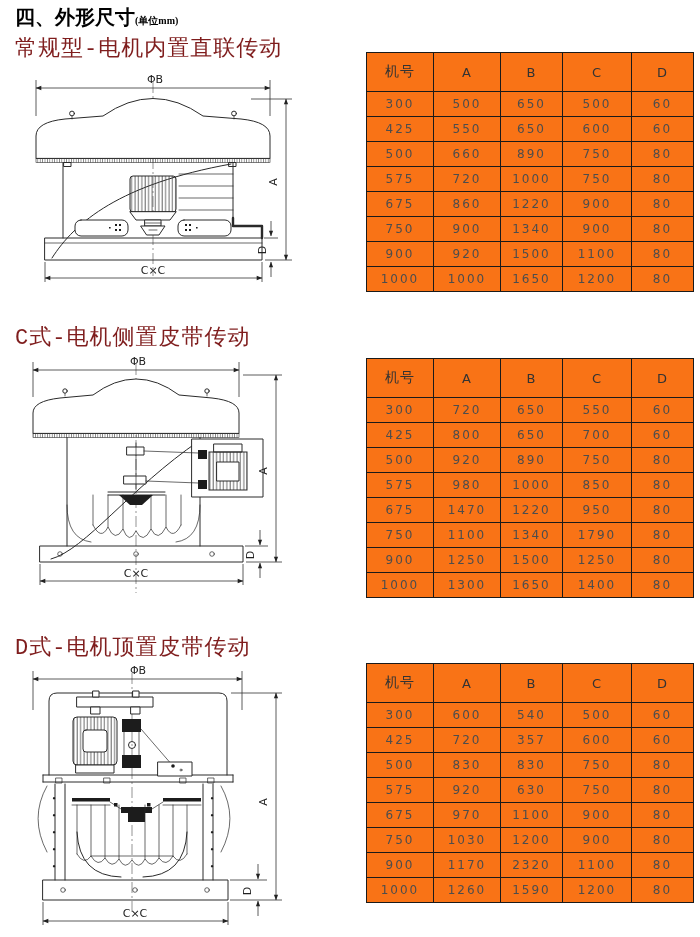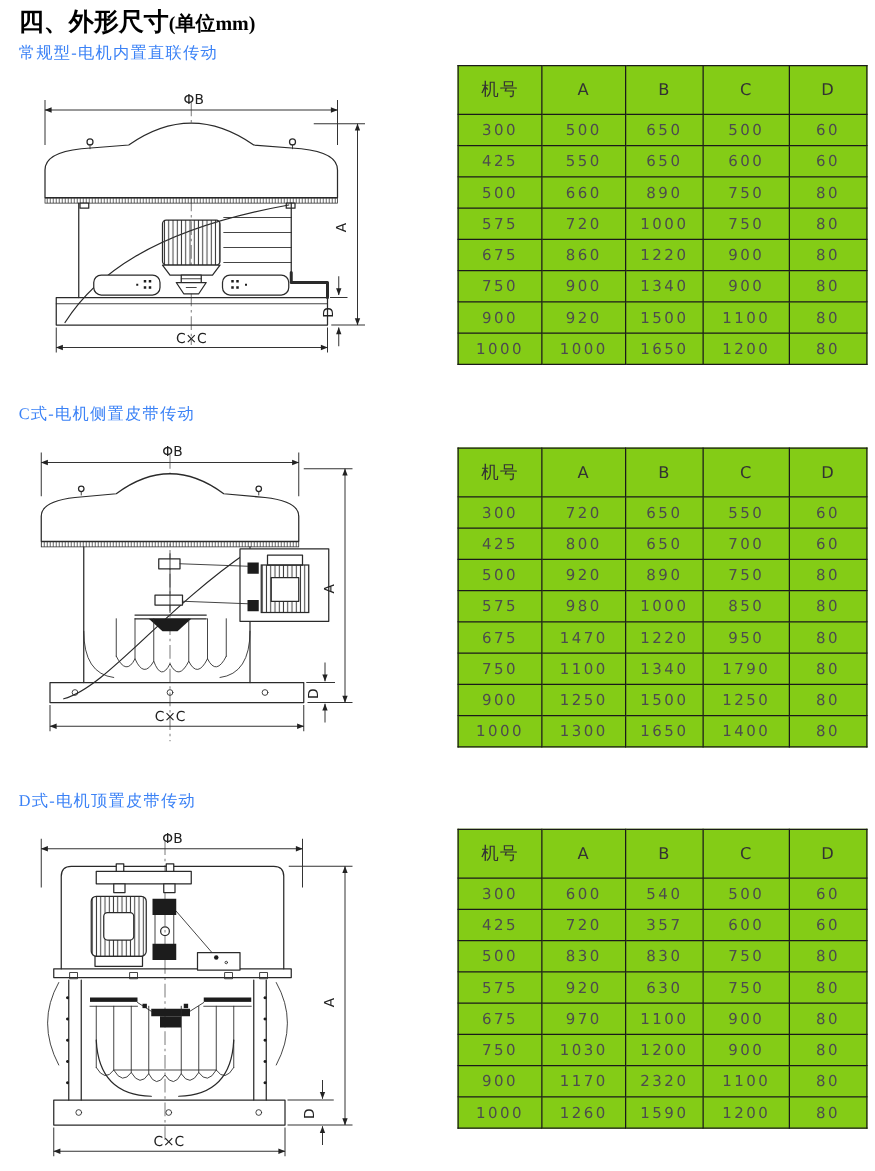--- a/index.html
+++ b/index.html
@@ -1,25 +1,25 @@
 <!DOCTYPE html>
 <html><head>
 <meta charset="utf-8">
 <style>
   html,body{margin:0;padding:0;}
   body{width:700px;height:937px;background:#ffffff;position:relative;overflow:hidden;
        font-family:"Liberation Serif",serif;color:#111;}
   .page-title{position:absolute;left:15px;top:4px;font-size:20px;font-weight:bold;color:#000;white-space:nowrap;}
-  .page-title .unit{font-size:16px;font-weight:bold;}
-  .sec-heading{position:absolute;left:15px;font-size:13px;color:#3b82f6;letter-spacing:1px;white-space:nowrap;}
+  .page-title .unit{font-size:10px;font-weight:bold;}
+  .sec-heading{position:absolute;left:15px;font-size:22px;color:#7f1d1d;letter-spacing:1px;white-space:nowrap;font-family:Liberation Mono, monospace;}
   #heading-1{top:33px;}
   #heading-2{top:322px;text-align:center;}
   #heading-3{top:632px;}
   table.dims{position:absolute;left:366px;width:327px;border-collapse:collapse;table-layout:fixed;
-             font-family:"DejaVu Sans",sans-serif;background:#84cc16;}
+             font-family:"DejaVu Sans",sans-serif;background:#f97316;}
   #table-1{top:52px;} #table-2{top:358px;} #table-3{top:663px;}
   .dims th,.dims td{border:1px solid #1a1a1a;text-align:center;vertical-align:middle;padding:0;}
   .dims th{height:38px;font-size:13px;color:#333;font-weight:normal;letter-spacing:1px;}
   .dims th:first-child{font-size:14px;}
   .dims td{height:24px;font-size:12px;color:#4d4d4d;letter-spacing:2px;}
   svg.drawing{position:absolute;left:15px;}
   #drawing-1{top:70px;} #drawing-2{top:355px;} #drawing-3{top:662px;}
   .ln{fill:none;stroke:#2a2a2a;stroke-width:1;stroke-linejoin:round;stroke-linecap:round;}
   .thin{stroke-width:0.7;}
   .thick{stroke-width:2.4;}

